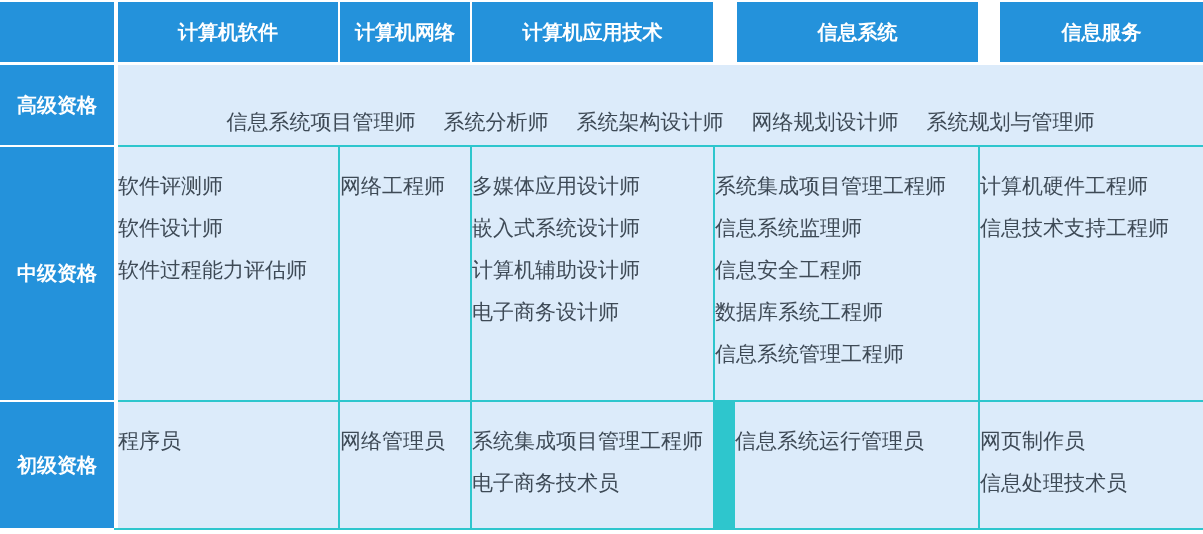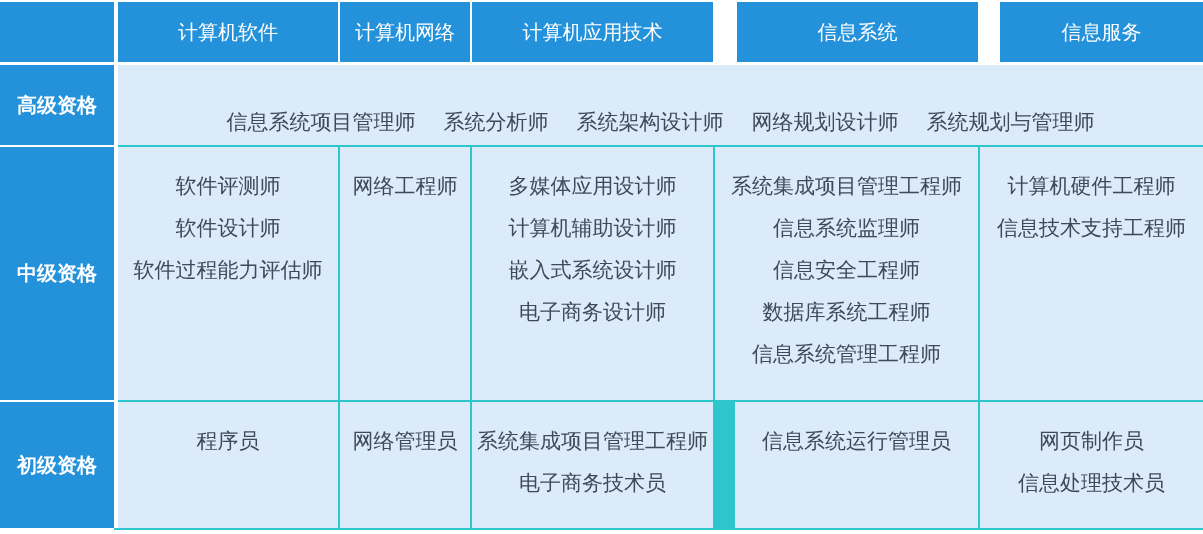--- a/index.html
+++ b/index.html
@@ -16,36 +16,36 @@
     width:1203px;height:534px;
     background:var(--page-bg);
     display:grid;
     grid-template-columns:114px 4px 220px 2px 130px 2px 241px 2px 263px 2px 223px;
     grid-template-rows:2px 60px 3px 80px 2px 253px 2px 126px 2px 4px;
     font-family:"Liberation Sans","DejaVu Sans",sans-serif;
   }
   .hdr{
     background:var(--header-blue);
     color:var(--header-text);
-    font-size:20px;font-weight:normal;
+    font-size:20px;font-weight:bold;
     display:flex;align-items:center;justify-content:center;
   }
   .rowlabel{
     background:var(--header-blue);
     color:var(--header-text);
     font-size:20px;font-weight:bold;
     display:flex;align-items:center;justify-content:center;
   }
   .corner{background:var(--header-blue);}
   .backdrop{background:var(--divider-teal);}
   .body-cell{
     background:var(--cell-blue);
     color:var(--body-text);
     font-size:21px;
-    display:flex;flex-direction:column;align-items:center;
+    display:flex;flex-direction:column;
     padding-top:18px;box-sizing:border-box;
   }
   .body-cell .item{
     height:42px;line-height:42px;white-space:nowrap;
   }
   .senior-cell{
     background:var(--cell-blue);
     color:var(--body-text);
     font-size:21px;
     display:flex;flex-direction:row;align-items:center;justify-content:center;
@@ -82,22 +82,22 @@
   <div class="body-cell" style="grid-column:3/4;grid-row:6/7;">
     <div class="item">软件评测师</div>
     <div class="item">软件设计师</div>
     <div class="item">软件过程能力评估师</div>
   </div>
   <div class="body-cell" style="grid-column:5/6;grid-row:6/7;">
     <div class="item">网络工程师</div>
   </div>
   <div class="body-cell" style="grid-column:7/8;grid-row:6/7;">
     <div class="item">多媒体应用设计师</div>
+    <div class="item">嵌入式系统设计师</div>
     <div class="item">计算机辅助设计师</div>
-    <div class="item">嵌入式系统设计师</div>
     <div class="item">电子商务设计师</div>
   </div>
   <div class="body-cell" style="grid-column:9/10;grid-row:6/7;">
     <div class="item">系统集成项目管理工程师</div>
     <div class="item">信息系统监理师</div>
     <div class="item">信息安全工程师</div>
     <div class="item">数据库系统工程师</div>
     <div class="item">信息系统管理工程师</div>
   </div>
   <div class="body-cell" style="grid-column:11/12;grid-row:6/7;">

